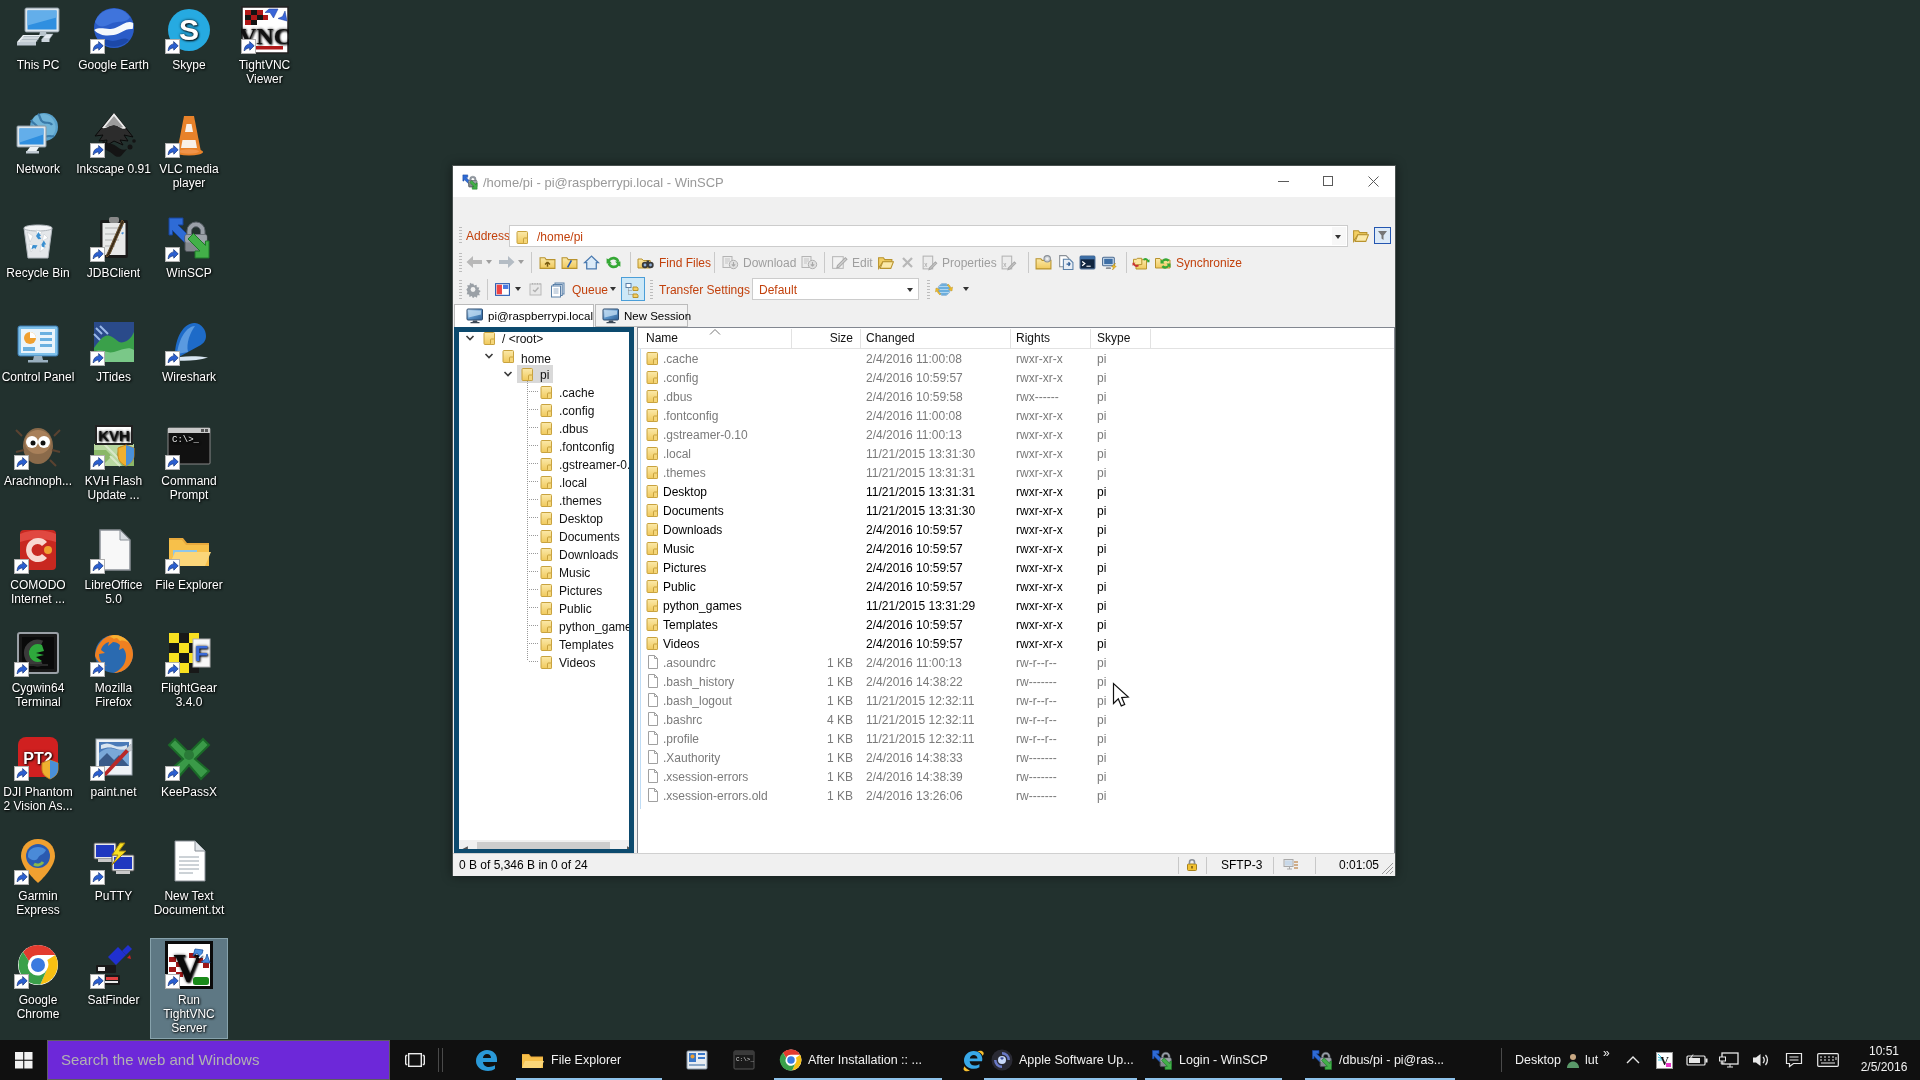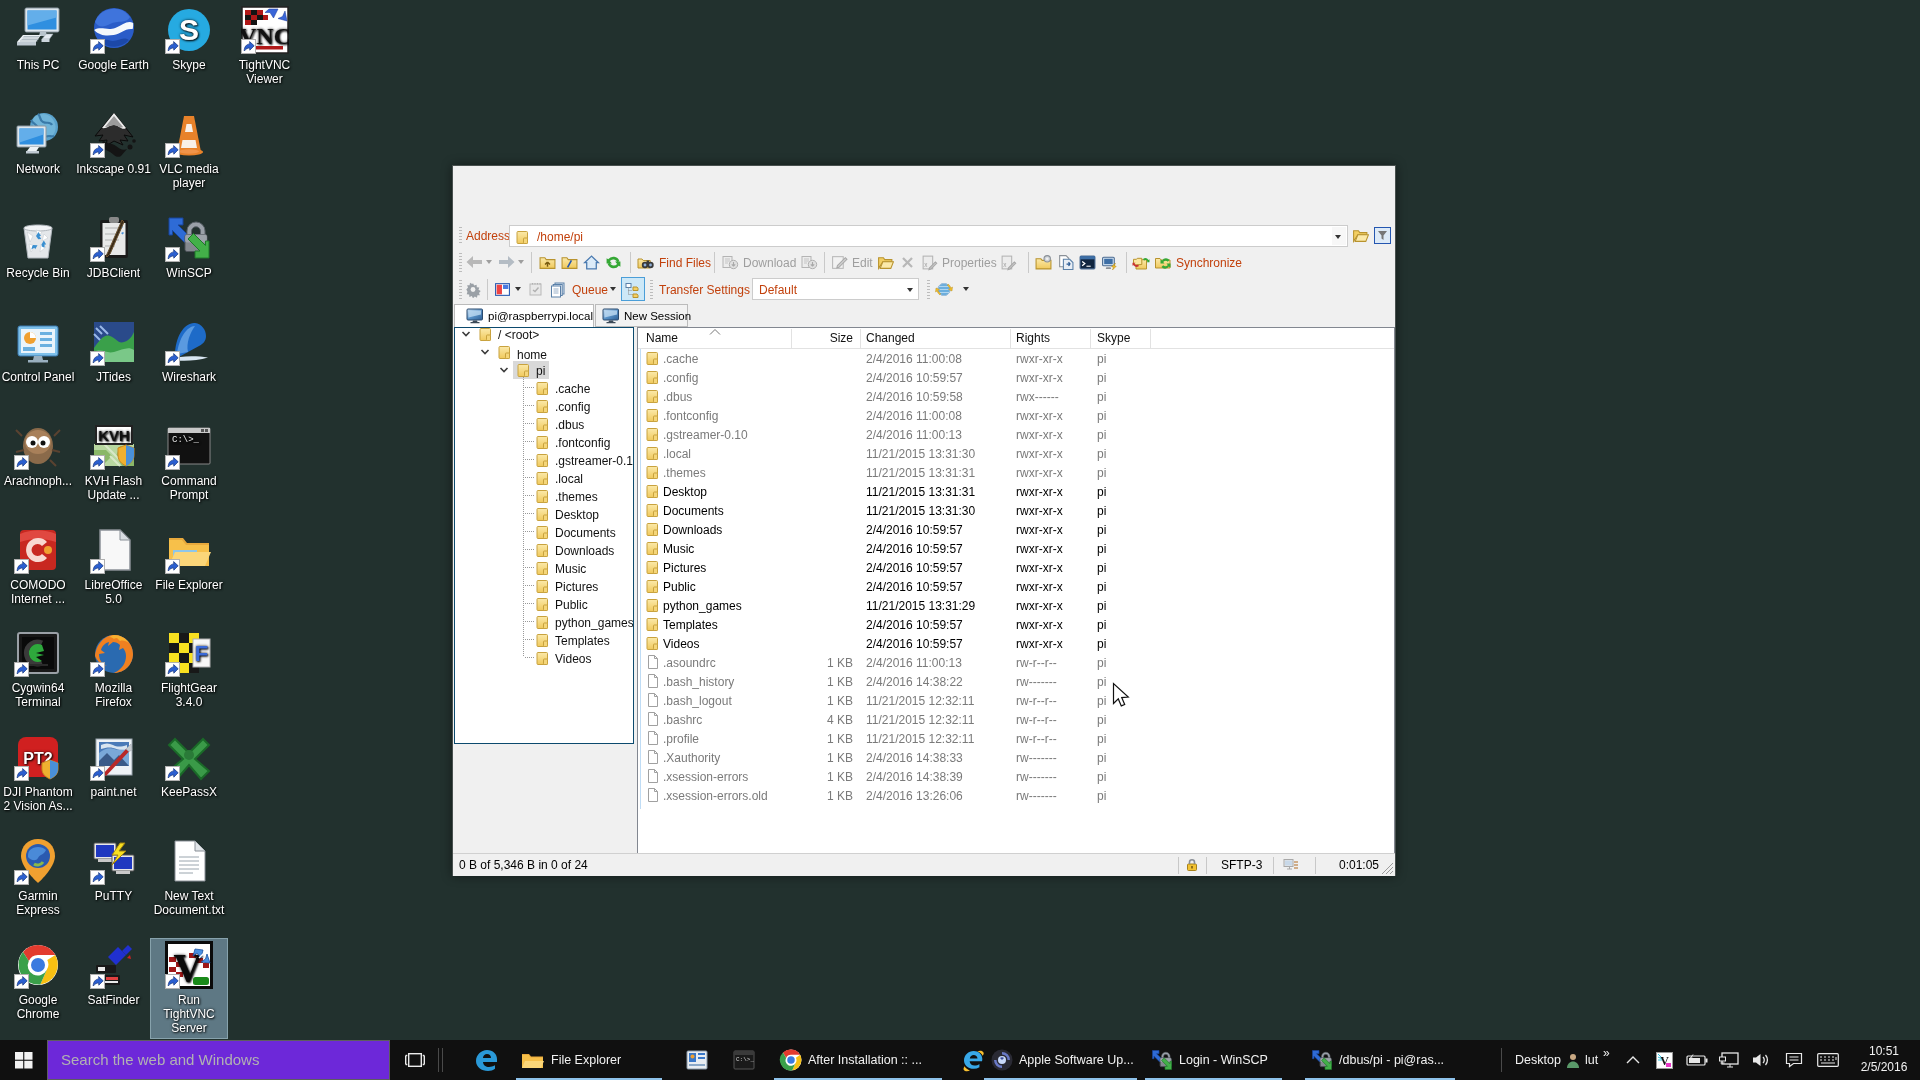--- a/index.html
+++ b/index.html
@@ -24,22 +24,22 @@
 .gtxt{color:#9e9e9e !important;}
 .car{position:absolute;width:0;height:0;border-left:3.5px solid transparent;border-right:3.5px solid transparent;border-top:4px solid #333;}
 .gcar{border-top-color:#9e9e9e;}
 #addrrow{position:absolute;left:0;top:57px;width:100%;height:26px;background:#f0f0f0;}
 #addrbox{position:absolute;left:56px;top:2px;width:839px;height:22px;background:#fff;
  border:1px solid #ccc;box-sizing:border-box;}
 #toolbar1{position:absolute;left:0;top:83px;width:100%;height:27px;background:#f0f0f0;}
 #toolbar2{position:absolute;left:0;top:110px;width:100%;height:27px;background:#f0f0f0;}
 #tabrow{position:absolute;left:0;top:137px;width:100%;height:24px;background:#f0f0f0;}
 .tab{position:absolute;top:1px;height:23px;border:1px solid #bbb;box-sizing:border-box;font-size:11.5px;white-space:nowrap;}
-#treepanel{position:absolute;left:1px;top:161px;width:180px;height:417px;background:#fff;
- border:1px solid #0c4a6e;box-sizing:border-box;font-size:12px;overflow:hidden;}
+#treepanel{position:absolute;left:1px;top:161px;width:180px;height:527px;background:#fff;
+ border:5px solid #0c4a6e;box-sizing:border-box;font-size:12px;overflow:hidden;}
 #listpanel{position:absolute;left:184px;top:161px;width:758px;height:527px;background:#fff;
  border:1px solid #828790;box-sizing:border-box;font-size:12px;overflow:hidden;}
 .hsep{position:absolute;top:1px;height:20px;width:1px;background:#e2e2e2;}
 .hlbl{position:absolute;top:3px;font-size:12px;color:#111;white-space:nowrap;}
 .lrow{position:absolute;font-size:12px;white-space:nowrap;color:#000;}
 .gray{color:#7a7a7a;}
 .trow{position:absolute;font-size:12px;white-space:nowrap;color:#111;}
 #statusbar{position:absolute;left:0;top:687px;width:942px;height:22px;background:#f0f0f0;
  border-top:1px solid #d0d0d0;font-size:12px;color:#000;}
 .ssep{position:absolute;top:3px;height:17px;width:1px;background:#c8c8c8;}
@@ -683,20 +683,35 @@
 <path d="M44 5l2 10-9-2.5 4.5-2z" fill="#3a66d8" stroke="#1a3a9a" stroke-width=".5"></path>
 <text x="24" y="38" font-size="24" font-weight="bold" fill="#111" text-anchor="middle" font-family="Liberation Serif">VNC</text>
 <rect x="6" y="40" width="36" height="3.5" fill="#b01818"></rect>
 </svg><div class="shc"><svg width="15" height="15" viewBox="0 0 15 15">
 <path d="M3.2 12c0-4.2 2.2-6.8 5.6-7.1L8.6 2.6l4.6 4.2-4.4 4.4-.2-2.4c-2.6.4-4 1.6-5.4 3.2z" fill="#2b5fd0" stroke="#17377e" stroke-width=".7"></path>
 </svg></div></div>
       <div class="lbl">TightVNC<br>Viewer</div>
     </div>
   </div>
 <div id="win">
+ <div id="titlebar">
+  <svg class="abs" style="left:8px;top:7px" width="18" height="18">
+        <use href="#winscp"></use>
+      </svg>
+  <div class="ttl">/home/pi - pi@raspberrypi.local - WinSCP</div>
+  <svg class="abs" style="left:825px;top:15px" width="11" height="1">
+        <rect width="11" height="1" fill="#5a5a5a"></rect>
+      </svg>
+  <svg class="abs" style="left:870px;top:10px" width="10" height="10" viewBox="0 0 10 10">
+        <rect x="0.5" y="0.5" width="9" height="9" fill="none" stroke="#5a5a5a"></rect>
+      </svg>
+  <svg class="abs" style="left:915px;top:10px" width="11" height="11" viewBox="0 0 11 11">
+        <path d="M0.5 0.5 10.5 10.5M10.5 0.5 0.5 10.5" stroke="#5a5a5a"></path>
+      </svg>
+ </div>
  <div id="addrrow">
   <div class="grip" style="left:6px;top:4px;height:18px"></div>
   <div class="tbtxt" style="left:13px;top:6px">Address</div>
   <div id="addrbox">
    <svg class="abs" style="left:5px;top:3px" width="16" height="16">
           <use href="#folder"></use>
         </svg>
    <div class="tbtxt" style="left:27px;top:4px">/home/pi</div>
    <div class="abs" style="right:1px;top:1px;width:14px;height:18px;background:#f7f7f7">
           <div class="car" style="left:3px;top:8px"></div>

